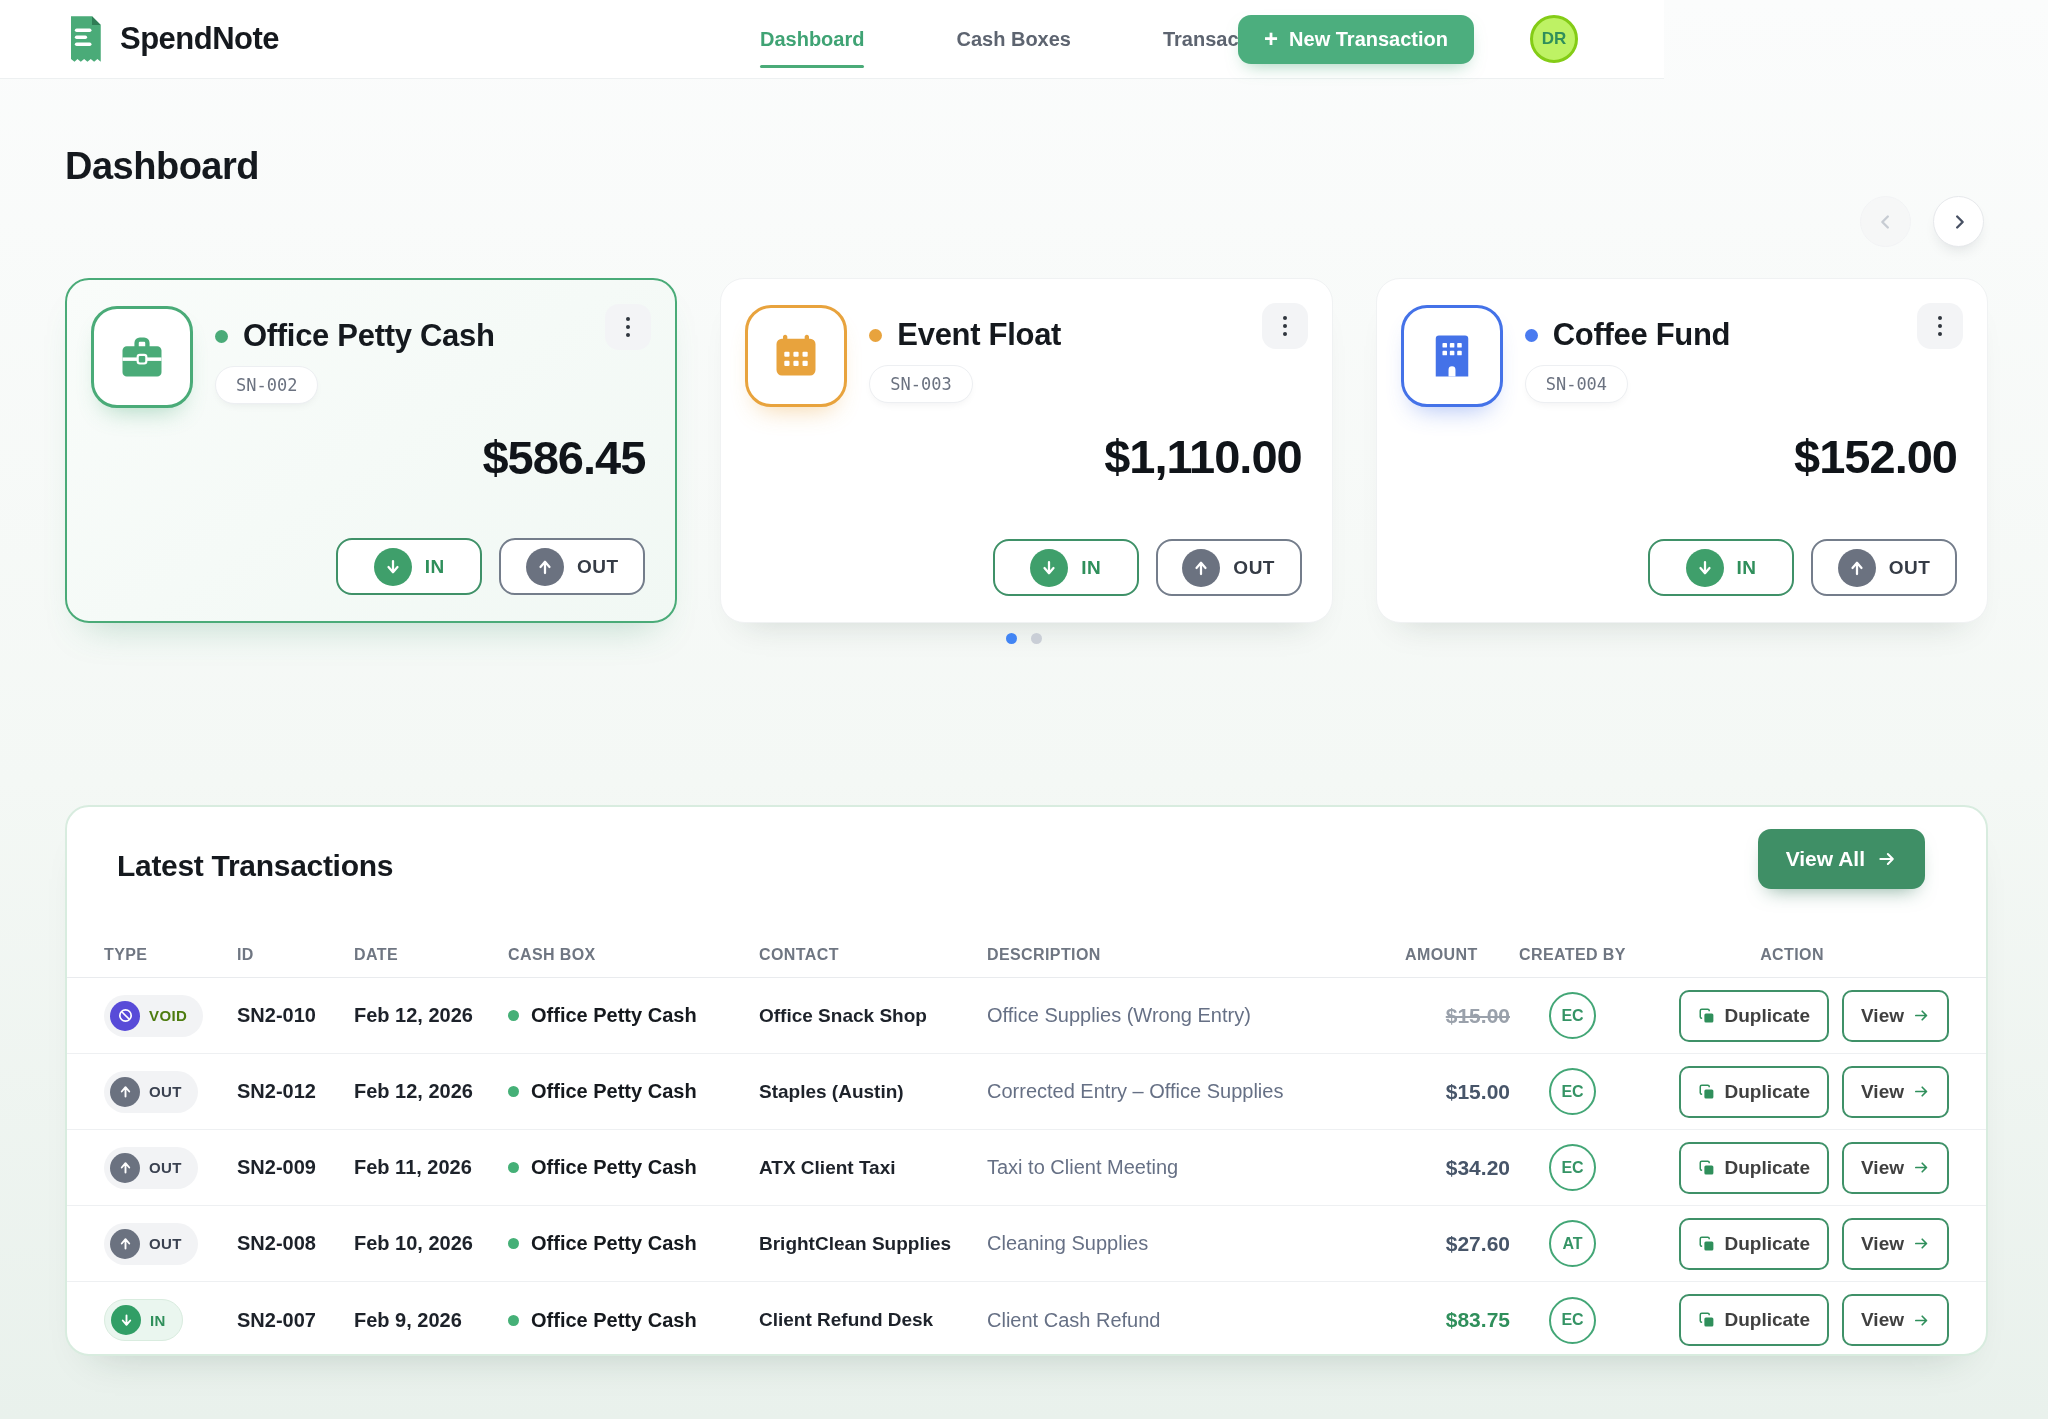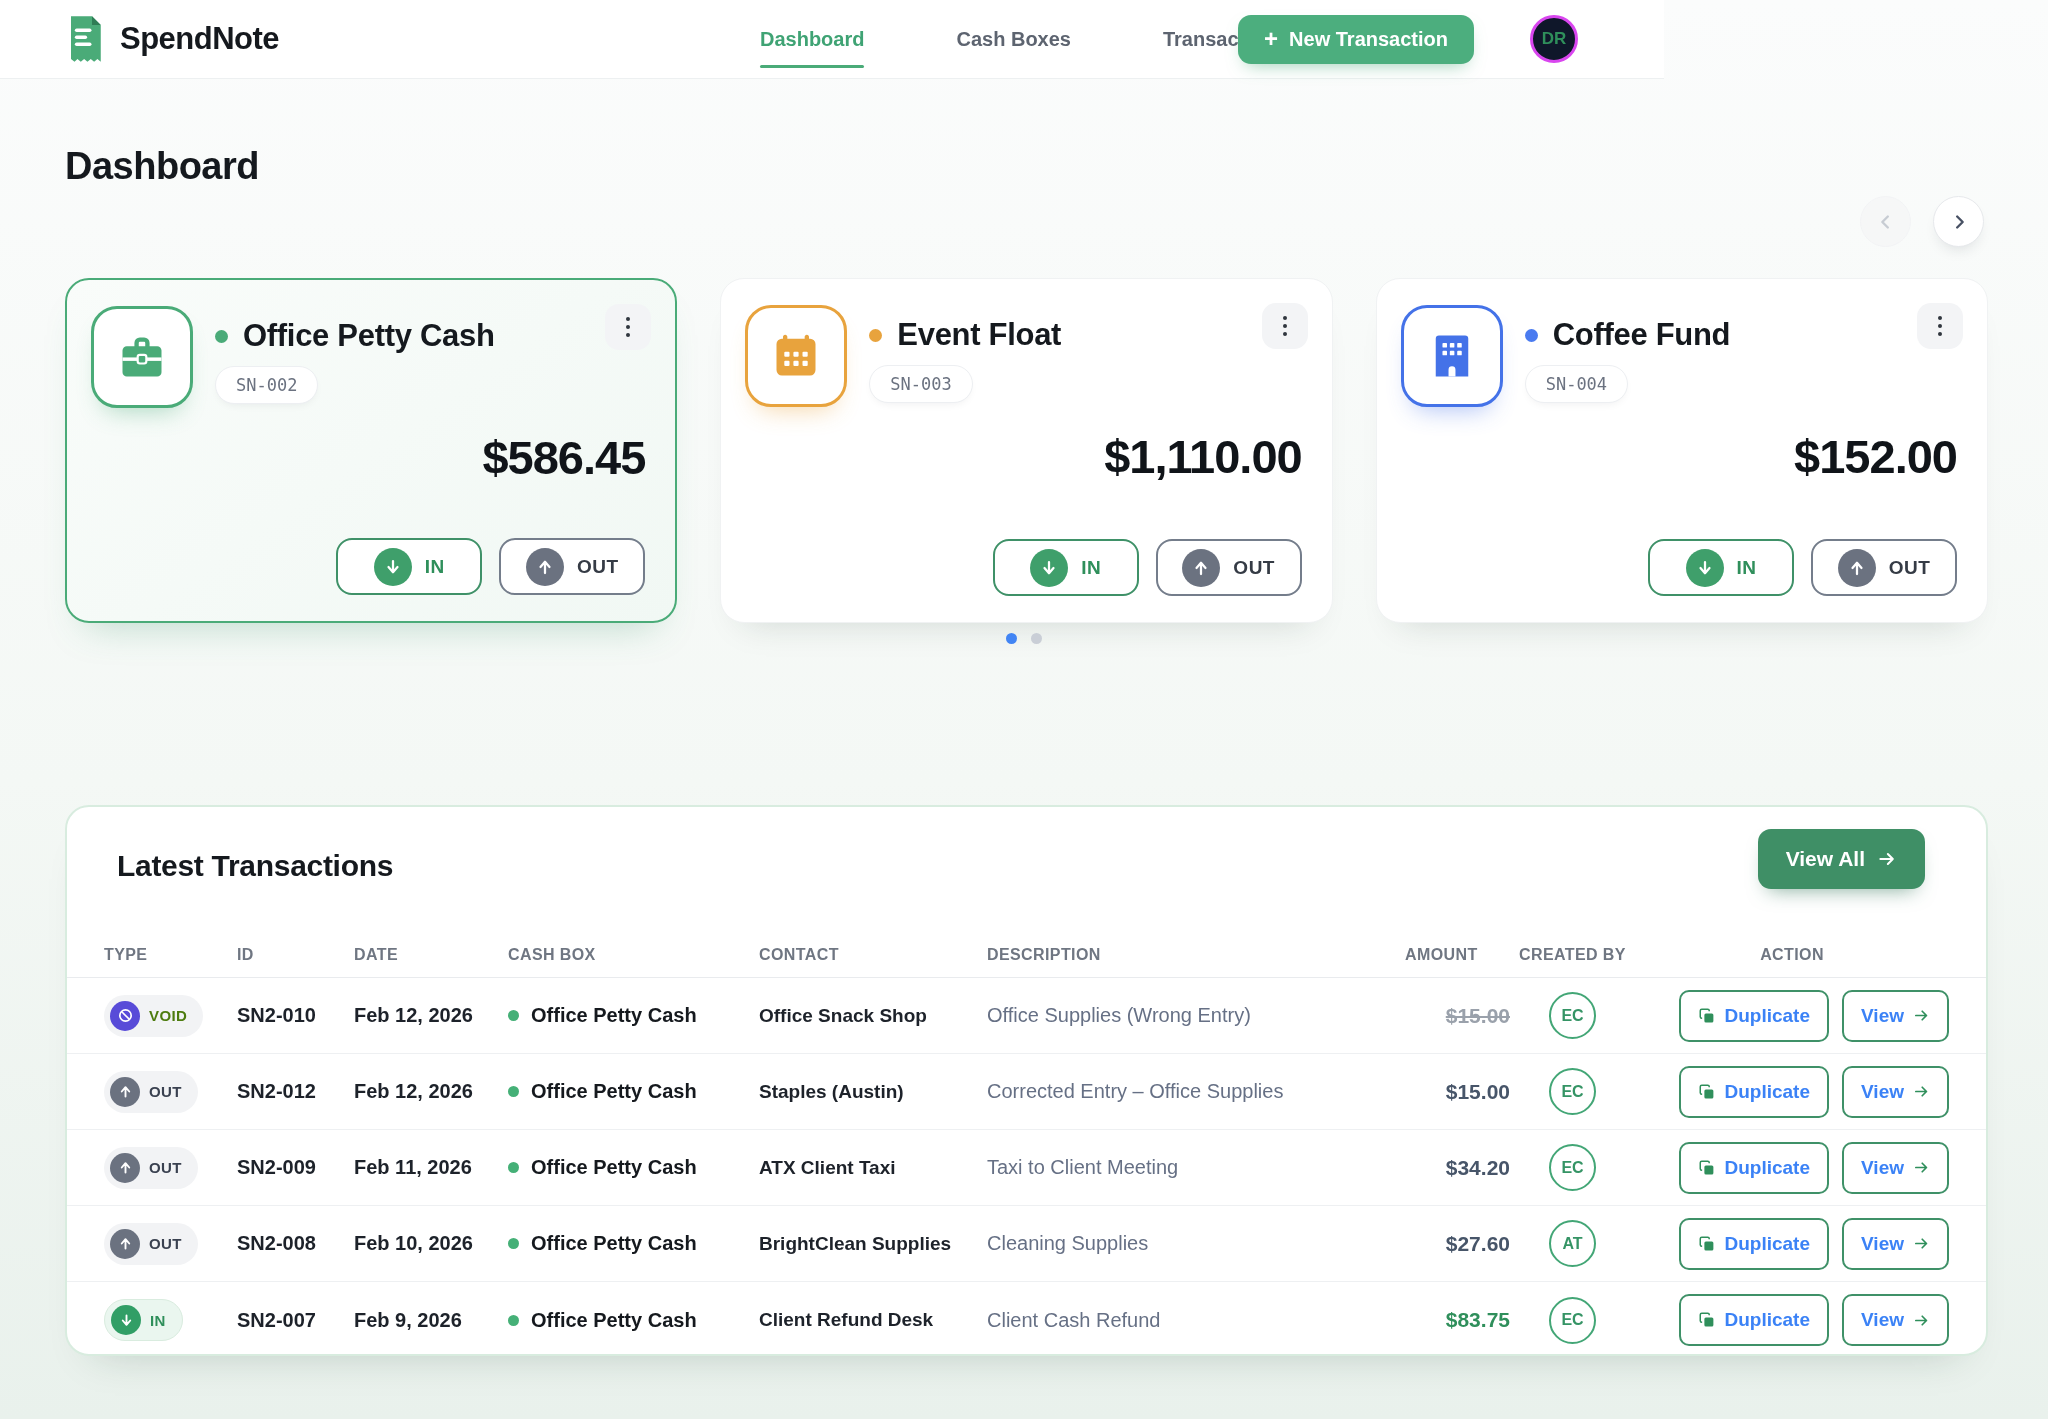--- a/index.html
+++ b/index.html
@@ -22,21 +22,21 @@
   .nav-item.active { color:#3fa374; }
   .nav-item.active::after { content:""; position:absolute; left:0; right:0; bottom:-17px;
     height:3px; background:#4aab78; border-radius:2px; }
   .new-tx-btn { position:absolute; right:190px; height:49px; padding:0 26px;
     background:#4cae7e; color:#fff; border:none; border-radius:13px;
     font-size:20px; font-weight:bold; display:flex; align-items:center; gap:11px;
     cursor:pointer; box-shadow:0 8px 18px -8px rgba(60,160,110,.55);
     font-family:inherit; }
   .plus-glyph { font-size:24px; font-weight:bold; line-height:1; }
   .avatar { position:absolute; right:86px; width:48px; height:48px; border-radius:50%;
-    border:3px solid #d946ef; background:#0f172a; display:flex; align-items:center; justify-content:center;
+    border:3px solid #84cc16; background:#bef264; display:flex; align-items:center; justify-content:center;
     font-size:17px; font-weight:bold; color:#2f8f5b; cursor:pointer; }
 
   
   .page-head { position:absolute; top:145px; left:65px; }
   .page-title { font-size:38px; font-weight:bold; letter-spacing:-0.5px; color:#15191e; }
   .page-sub { margin-top:16px; font-size:21px; color:#6b7280; }
   .carousel-arrows { position:absolute; top:196px; right:64px; display:flex; gap:22px; }
   .arrow-btn { width:51px; height:51px; border-radius:50%; display:flex; align-items:center;
     justify-content:center; cursor:pointer; background:#fff; border:1.5px solid #e7e9ec;
     box-shadow:0 8px 16px -8px rgba(30,40,50,.18); }
@@ -132,21 +132,21 @@
   .cell-desc { font-size:20px; color:#667085; }
   .cell-amt { text-align:right; font-size:21px; font-weight:bold; }
   .amt-out { color:#475569; }
   .amt-in { color:#2f8f5b; }
   .amt-void { color:#9aa1ab; text-decoration:line-through; }
   .cell-creator { display:flex; justify-content:center; }
   .creator-badge { width:47px; height:47px; border-radius:50%; border:2.5px solid #43a676;
     display:flex; align-items:center; justify-content:center; font-size:16px; font-weight:bold; color:#359465; }
   .cell-action { display:flex; justify-content:flex-end; gap:13px; }
   .act-btn { height:52px; border-radius:10px; border:2px solid #3f9168; background:#fff;
-    color:#3b82f6; font-size:19px; font-weight:bold; display:flex; align-items:center; gap:9px;
+    color:#404040; font-size:19px; font-weight:bold; display:flex; align-items:center; gap:9px;
     padding:16px 17px; cursor:pointer; font-family:inherit; }
 </style>
 </head>
 <body>
 
 <div class="page">
 
   <div class="topbar">
     <div class="brand">
       <svg width="42" height="50" viewBox="0 0 24 28">

